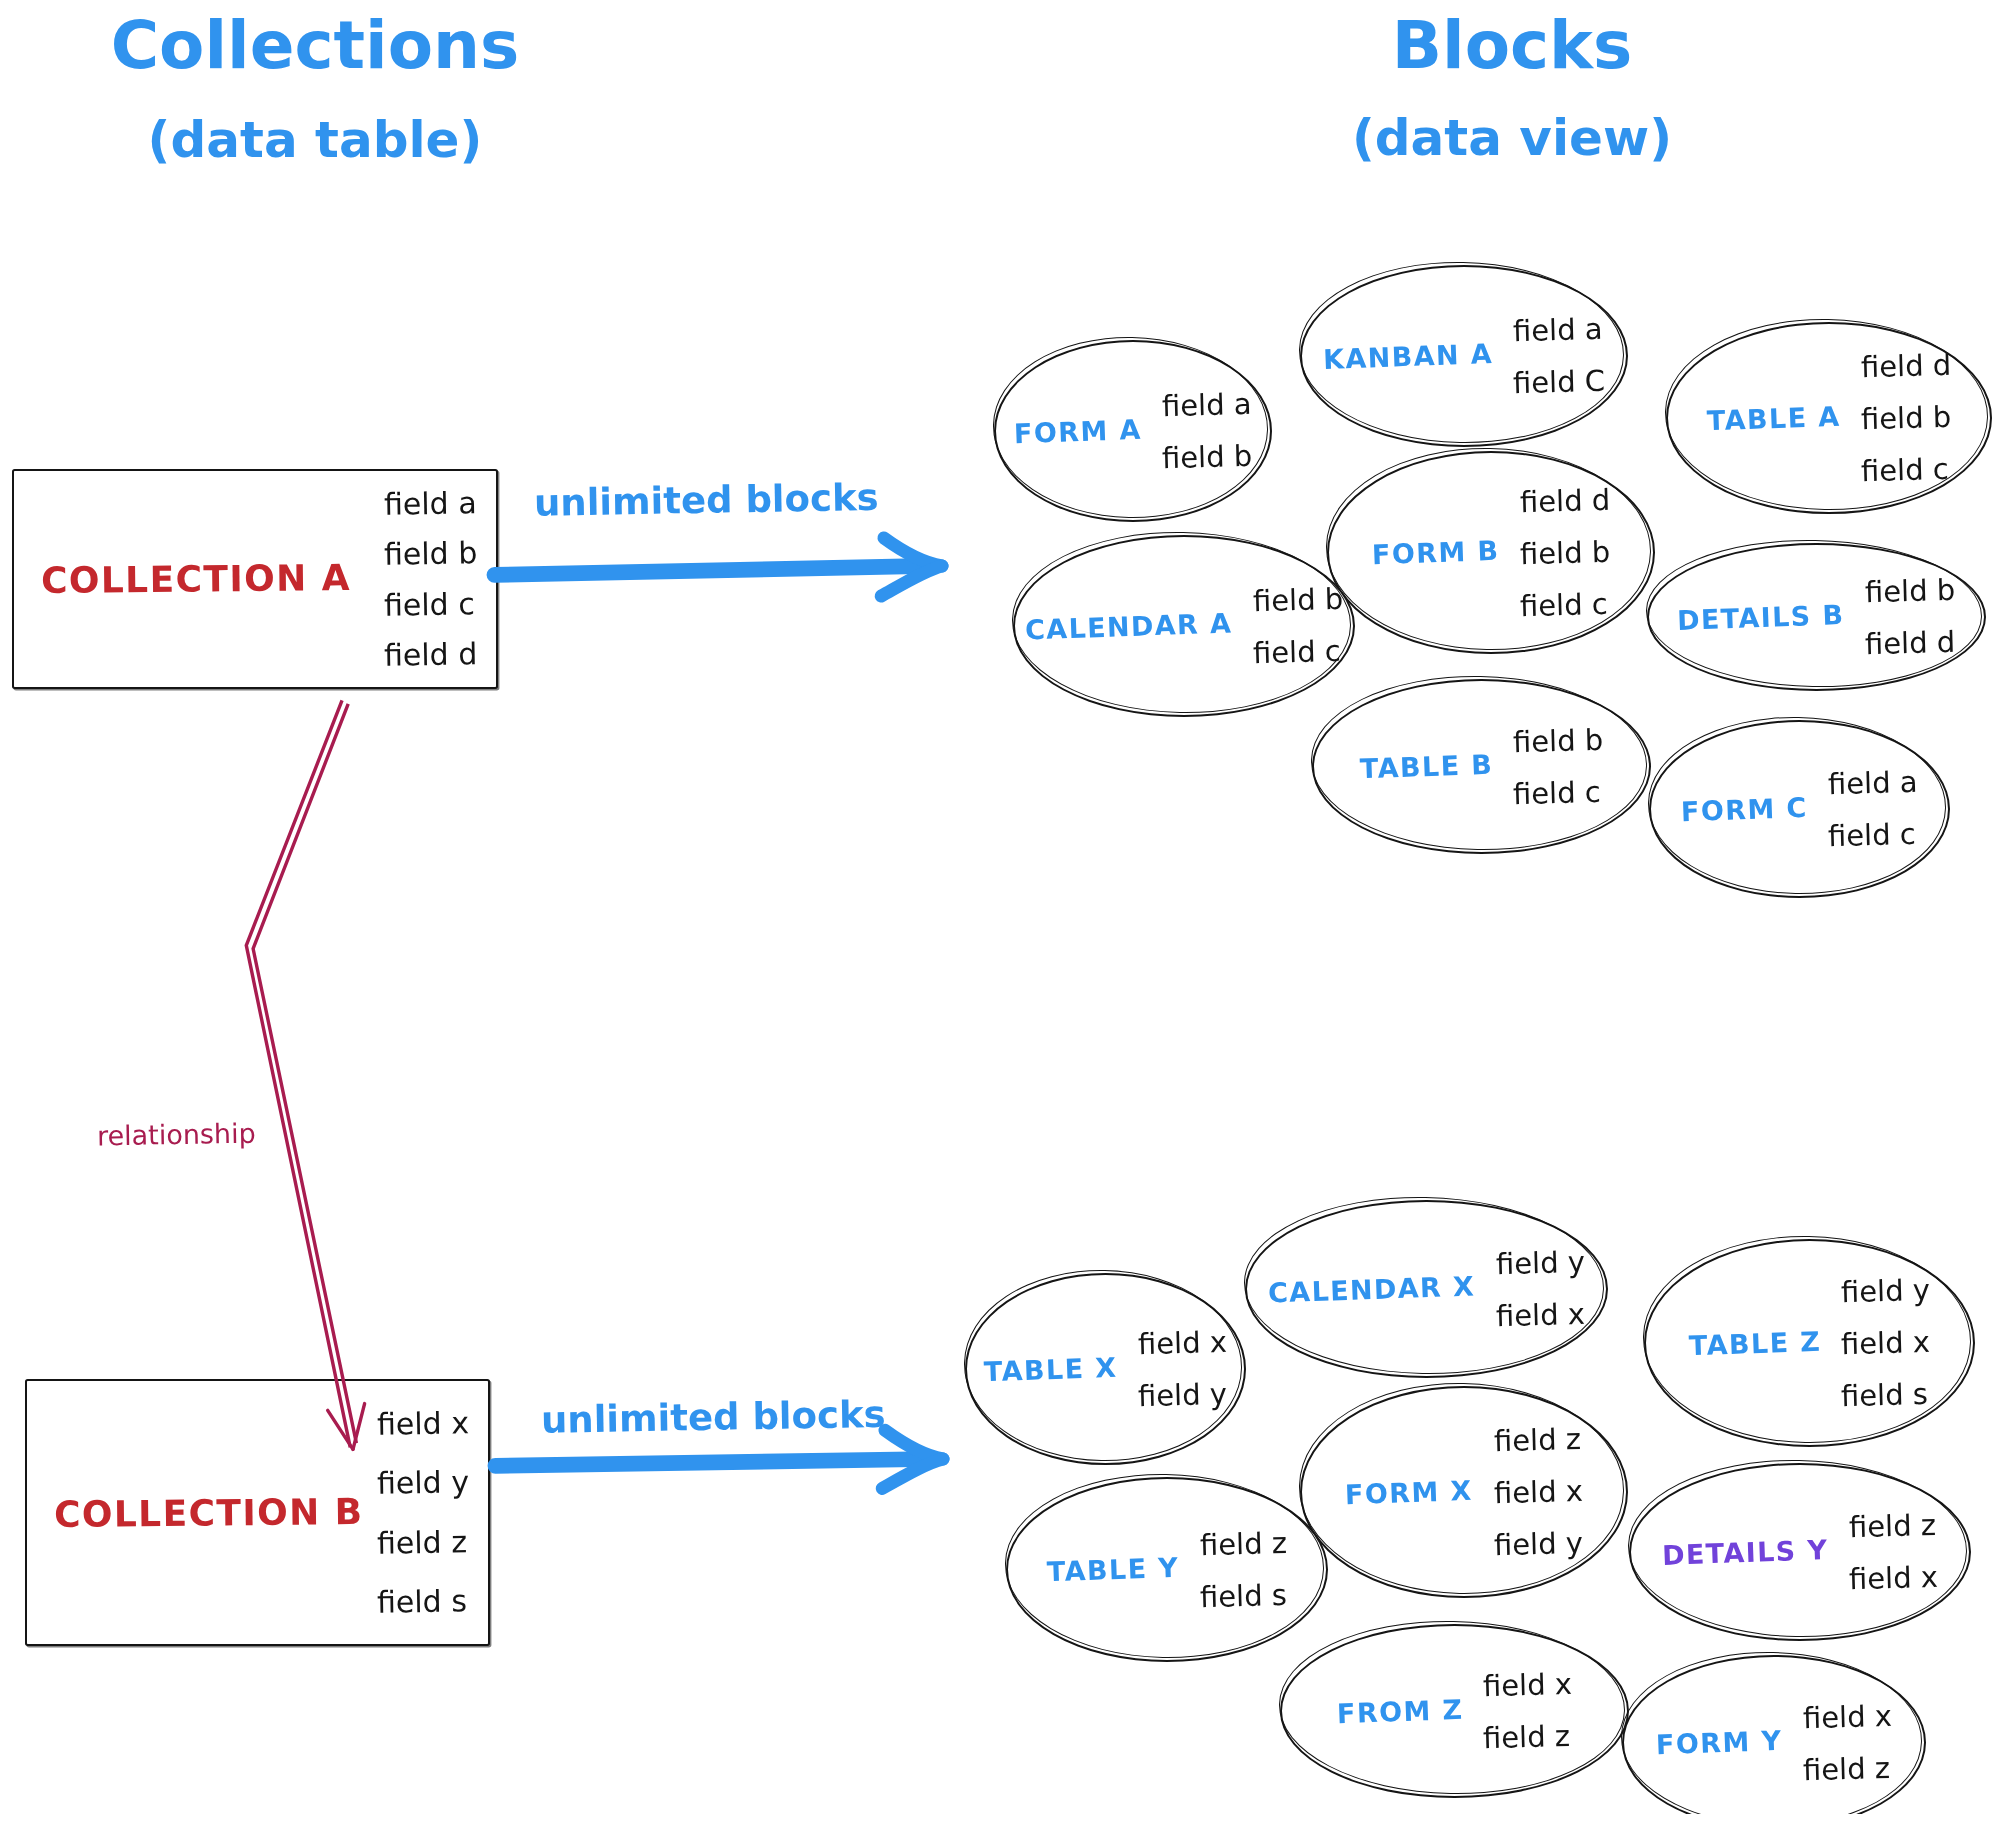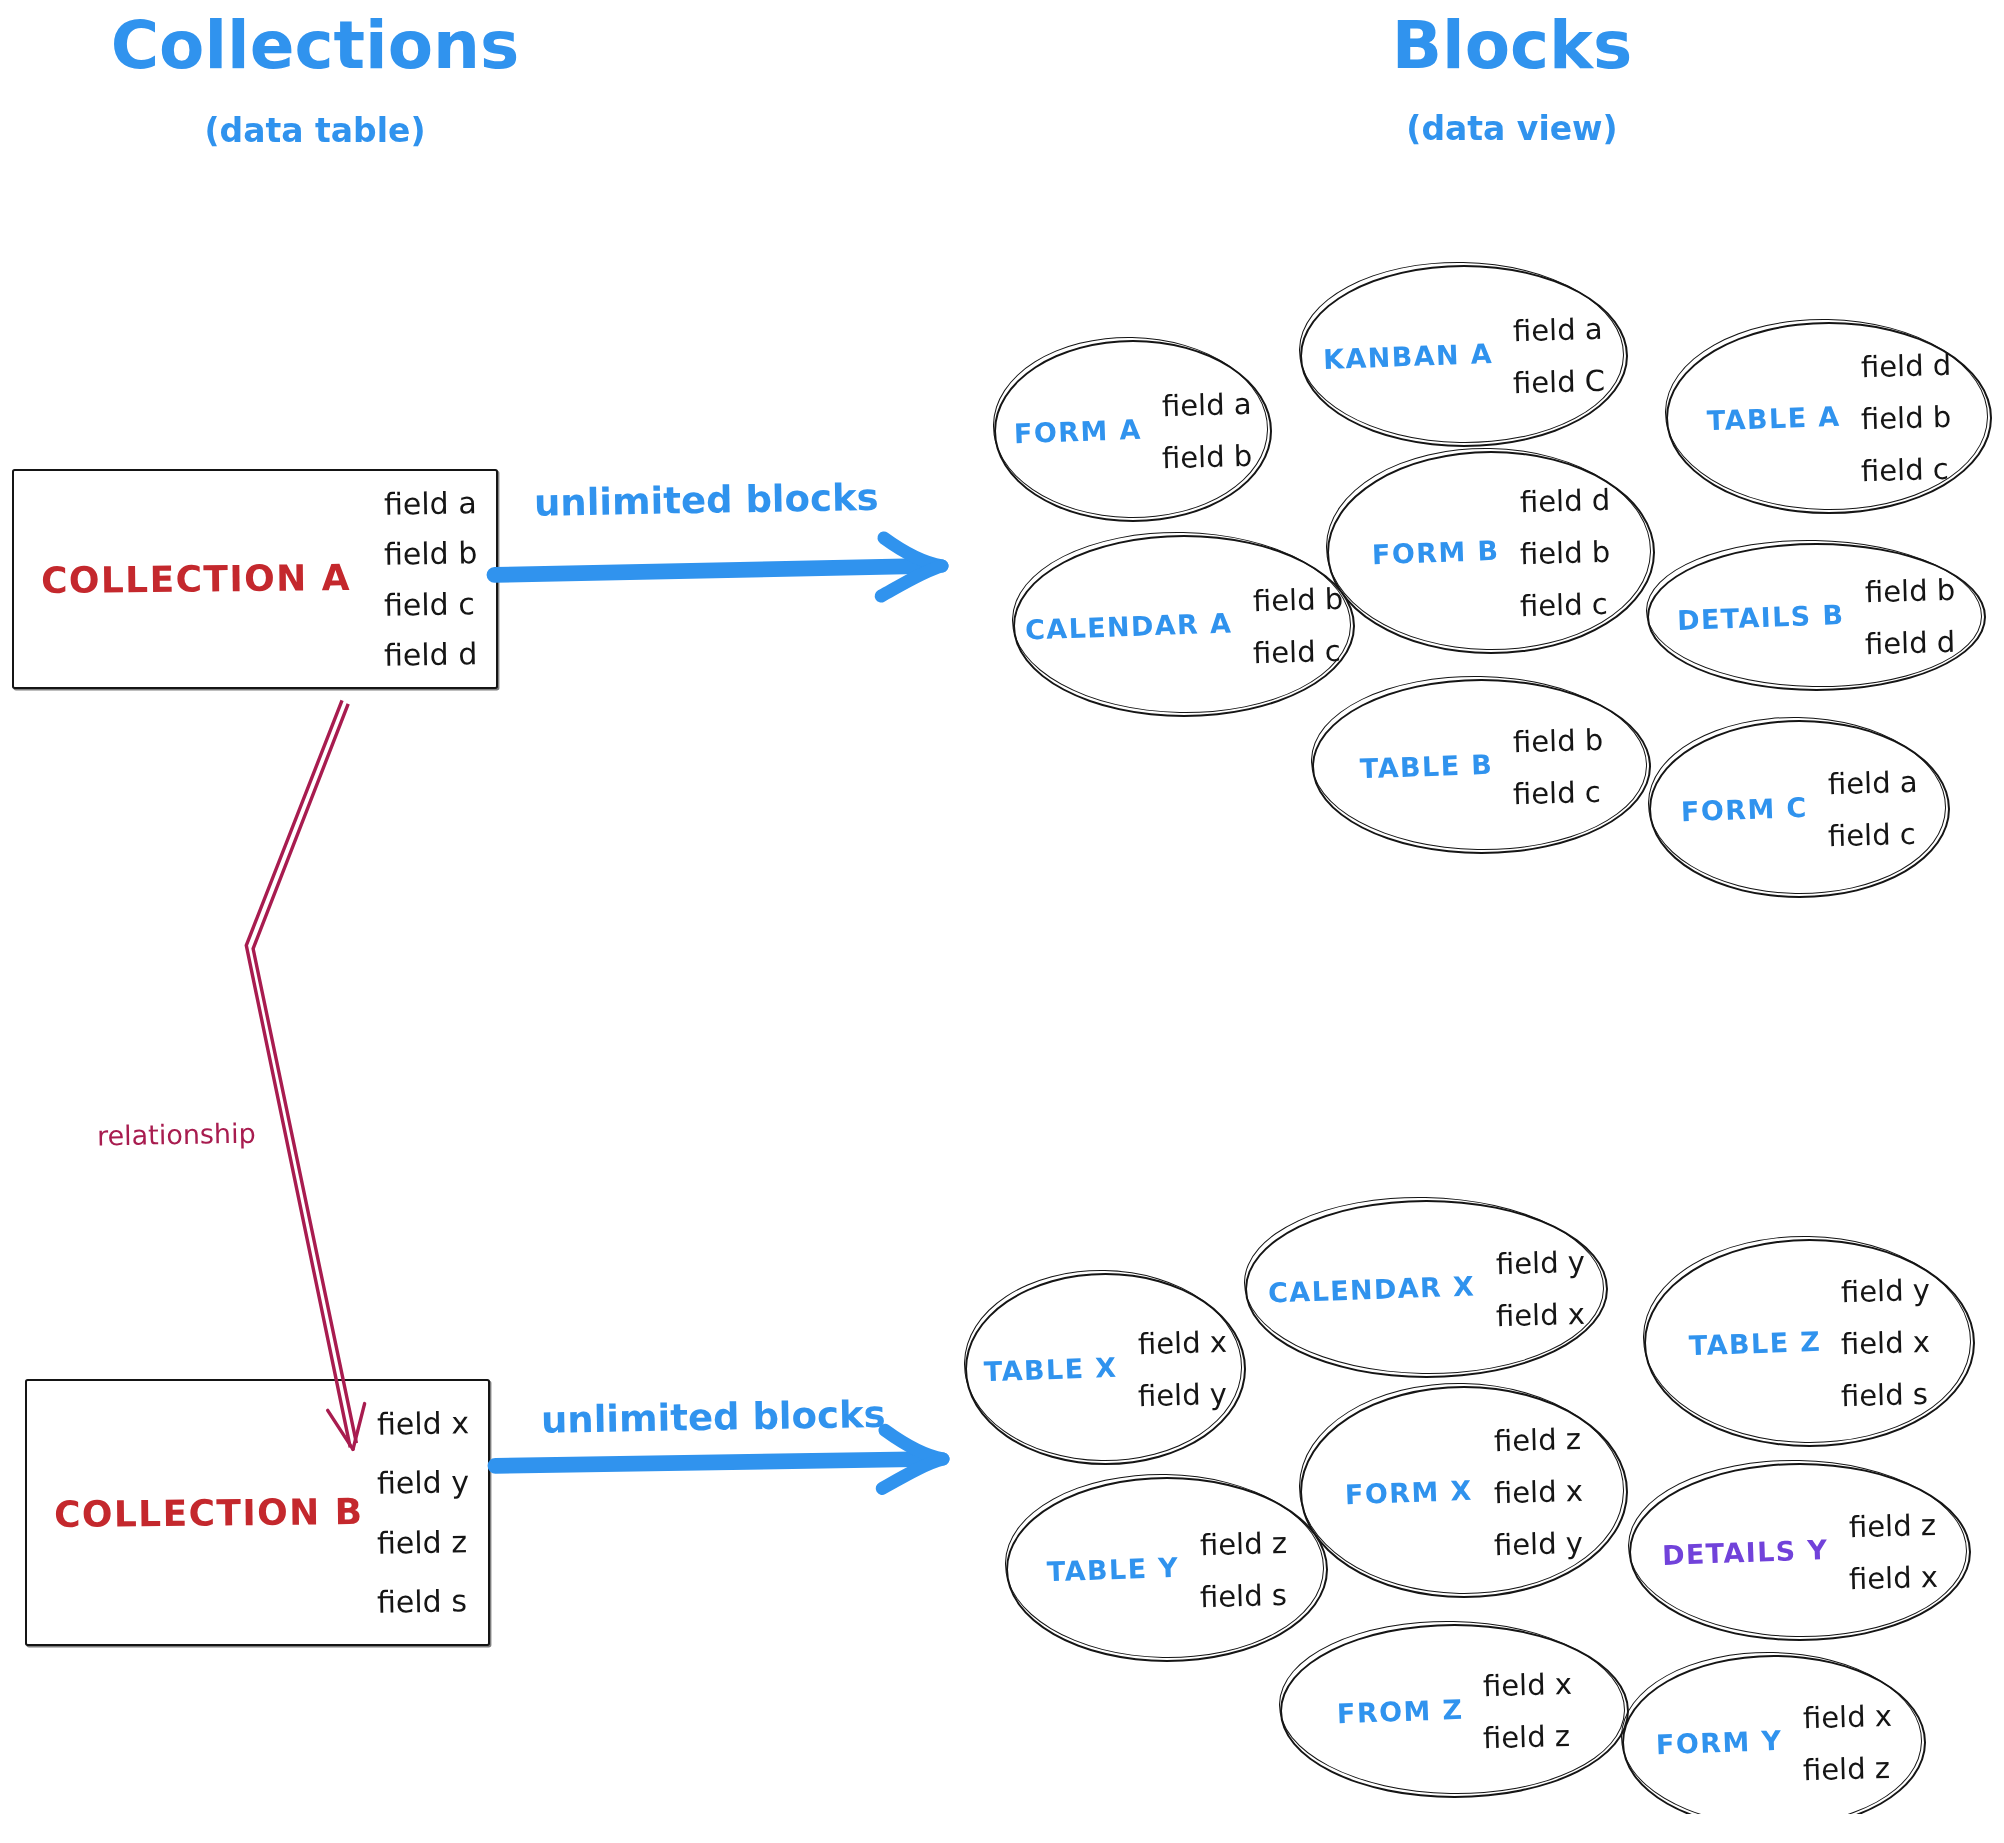--- a/index.html
+++ b/index.html
@@ -4,21 +4,21 @@
 <style>
   :root{
     --blue:#3093ee; --red:#c4282d; --crimson:#a81c4f; --purple:#7142da; --ink:#151515;
   }
   html,body{margin:0;padding:0;background:#ffffff;}
   #stage{position:relative;width:2005px;height:1814px;background:#ffffff;overflow:hidden;
          font-family:"DejaVu Sans", sans-serif;}
 
   .hdr{position:absolute;text-align:center;color:var(--blue);white-space:nowrap;}
   .hdr-title{font-size:66px;font-weight:bold;}
-  .hdr-sub{font-size:33px;font-weight:bold;}
+  .hdr-sub{font-size:50px;font-weight:bold;}
 
   .cbox{position:absolute;border:2.7px solid var(--ink);border-radius:2.7px;background:#fff;
         box-shadow:1.4px 1.4px 0 0 rgba(20,20,20,.55);}
   .cbox .ctitle{position:absolute;left:27px;top:50%;transform:translateY(-50%) rotate(-0.6deg);
         color:var(--red);font-size:36px;font-weight:bold;letter-spacing:1.4px;white-space:nowrap;}
   .cbox .cfields{position:absolute;right:19px;top:0;bottom:0;display:flex;flex-direction:column;
         justify-content:space-evenly;align-items:flex-start;}
   .cbox .cfields span{font-size:30px;color:var(--ink);white-space:nowrap;transform:rotate(-1deg);}
 
   .ellipse{position:absolute;border:2.1px solid var(--ink);border-radius:50%;background:#fff;

